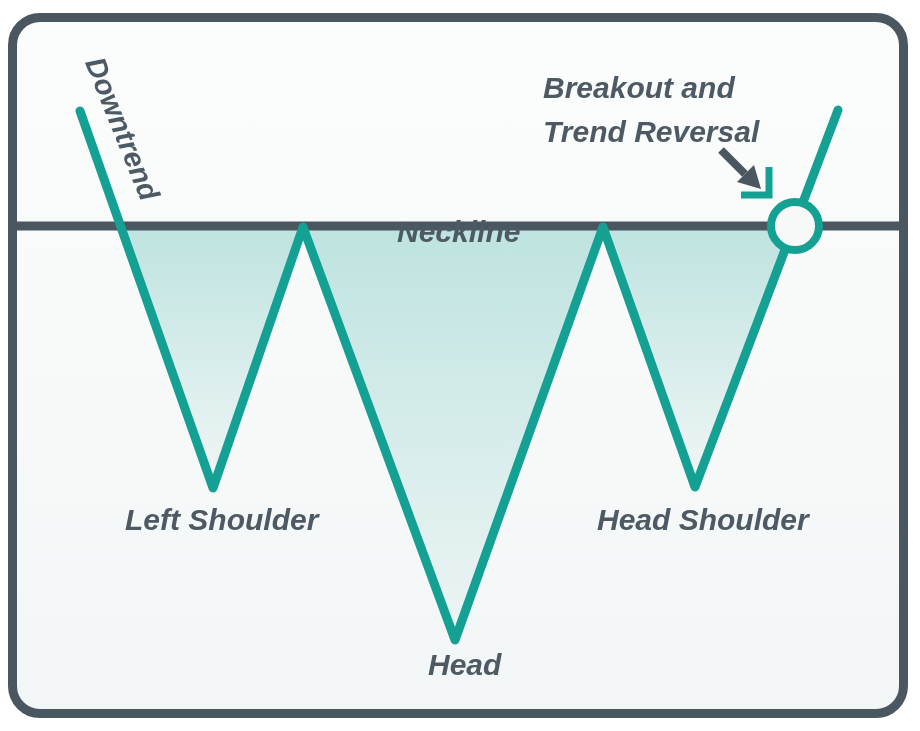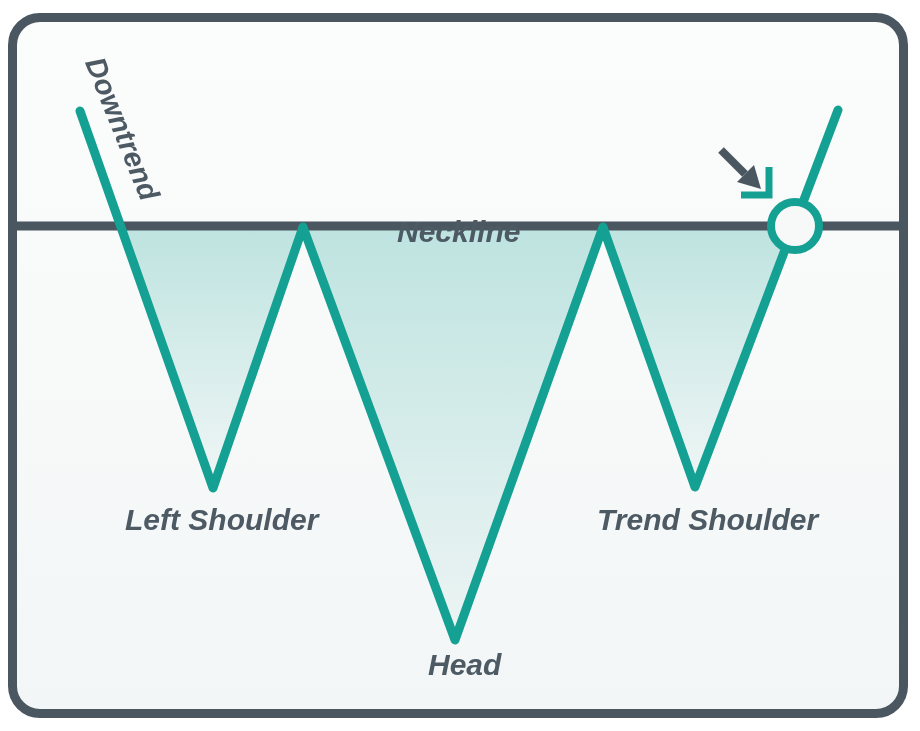--- a/index.html
+++ b/index.html
@@ -74,19 +74,21 @@
     <polygon class="arrow-head" points="761,189 754,165 737,182"></polygon>
     <polyline class="arrow-bracket" points="769,167 769,195 741,195"></polyline>
   </g>
 </svg>
 
 <div class="label label-downtrend">Downtrend</div>
 
 <div class="label label-neckline">Neckline</div>
 
 <div class="label label-breakout">
+  <div>Breakout and</div>
+  <div>Trend Reversal</div>
 </div>
 
 <div class="label label-left-shoulder">Left Shoulder</div>
 
 <div class="label label-head">Head</div>
 
-<div class="label label-right-shoulder">Trend Shoulder</div>
+<div class="label label-right-shoulder">Head Shoulder</div>
 
 </body></html>

